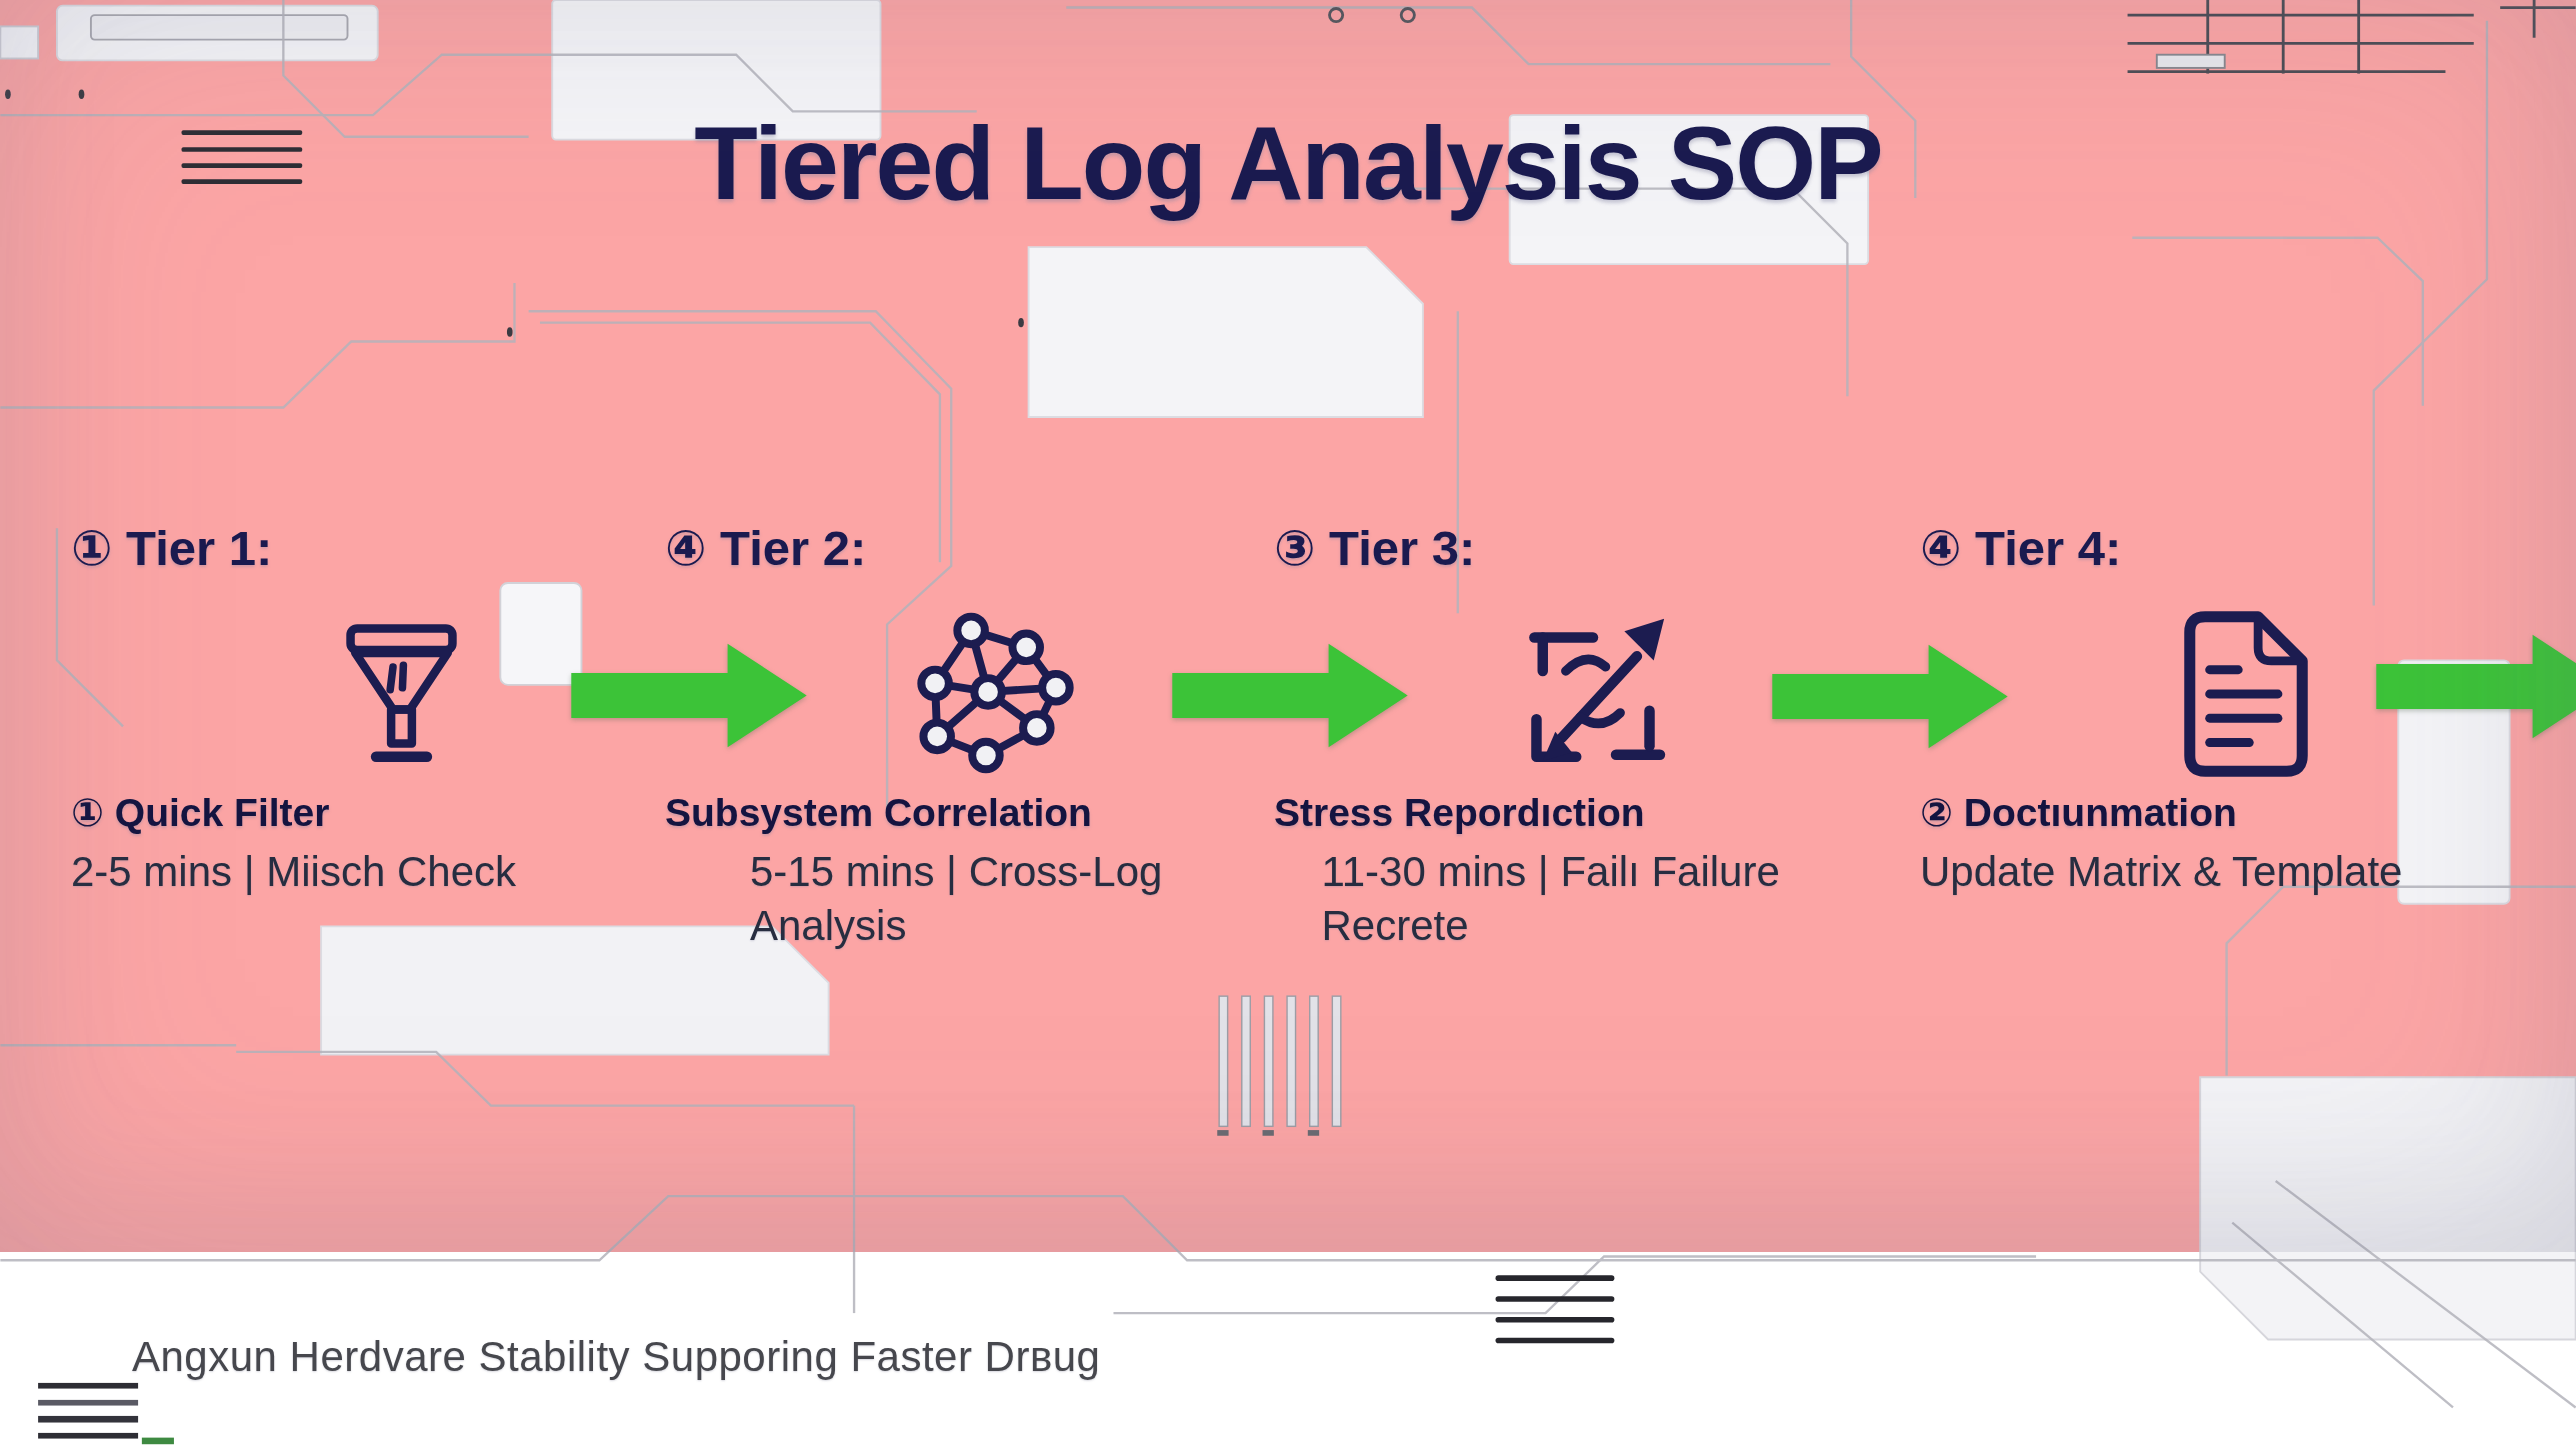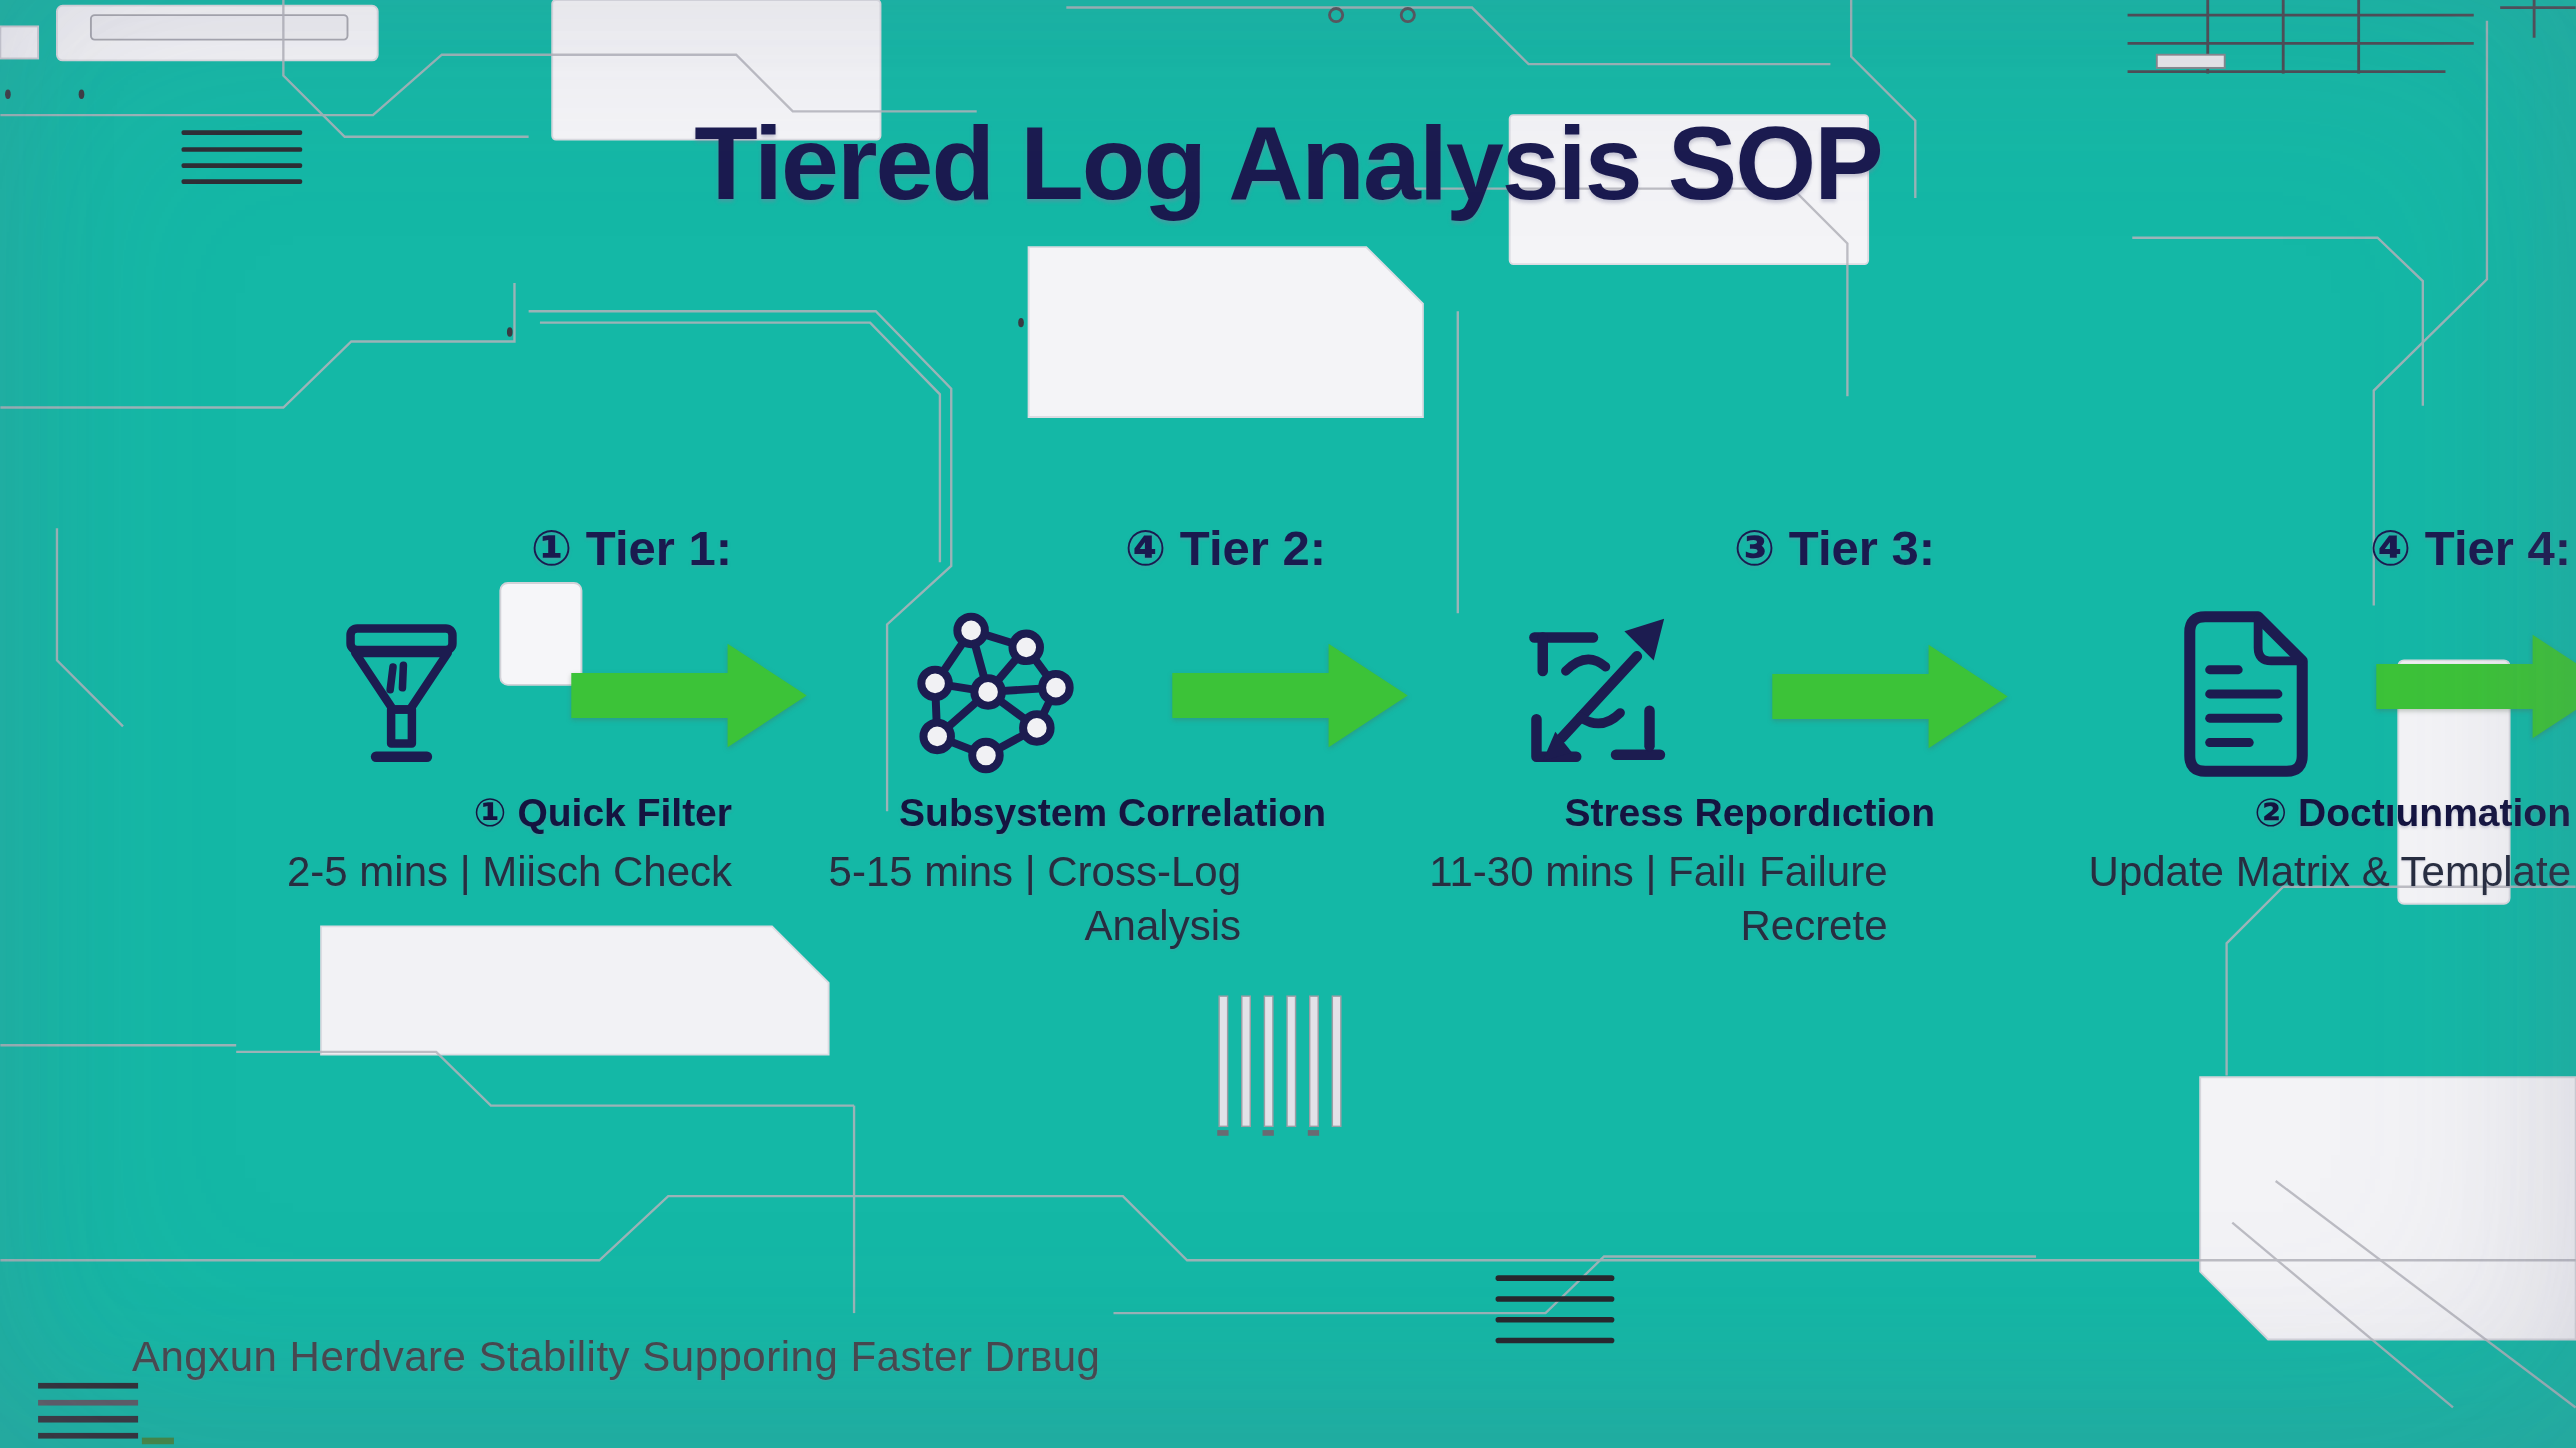--- a/index.html
+++ b/index.html
@@ -1,32 +1,32 @@
 <!DOCTYPE html>
 <html style="font-size:15px"><head>
 <meta charset="utf-8">
 <style>
   html,body{margin:0;padding:0;width:2576px;height:1448px;overflow:hidden;}
   .stage{
-    position:relative;width:2576px;height:1448px;
-    background:#14b8a6;
+    position:relative;width:2576px;height:1252px;
+    background:#fca5a5;
     font-family:"Liberation Sans","DejaVu Sans",sans-serif;
     color:#1a1a4f;
   }
   .bg{position:absolute;left:0;top:0;}
   .vignette{
     position:absolute;inset:0;pointer-events:none;
     box-shadow:inset 0 0 245px rgba(110,110,135,.17), inset 0 -47px 132px rgba(110,110,135,.10);
   }
   .title{
     position:absolute;left:0;right:0;top:104px;margin:0;
     text-align:center;font-size:104px;font-weight:700;letter-spacing:-1.9px;
     color:#1a1a4f;text-shadow:0 2.8px 3.8px rgba(130,130,160,.40);
   }
-  .col{position:absolute;top:519px;text-align:right;}
+  .col{position:absolute;top:519px;text-align:left;}
   .col-1{left:71px;width:661px;}
   .col-2{left:665px;width:661px;}
   .col-3{left:1274px;width:661px;}
   .col-4{left:1920px;width:651px;}
   .tier-label{
     font-size:49px;font-weight:700;color:#1a1a4f;line-height:59px;
     text-shadow:0 1.9px 2.8px rgba(130,130,160,.35);
   }
   .icon-wrap{
     margin-top:26.4px;height:179px;

